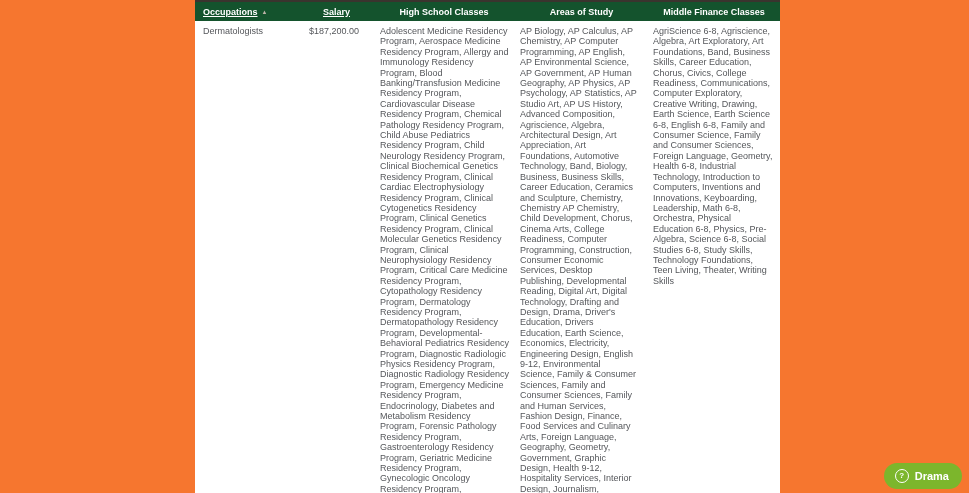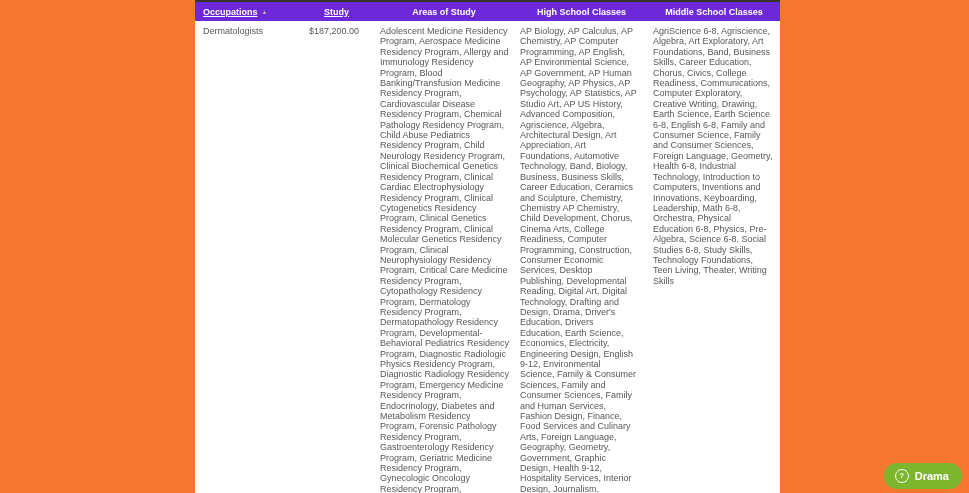--- a/index.html
+++ b/index.html
@@ -19,21 +19,21 @@
     height: 493px;
     background: #ffffff;
     border-top: 2px solid #3a342e;
     box-sizing: border-box;
   }
   .grid {
     display: grid;
     grid-template-columns: 105px 73px 142px 133px 132px;
   }
   .th {
-    background: #6d28d9;
+    background: #14532d;
     color: #ffffff;
     height: 19px;
     font-size: 9px;
     font-weight: bold;
     display: flex;
     align-items: center;
     justify-content: center;
     white-space: nowrap;
     overflow: hidden;
   }
@@ -99,25 +99,25 @@
 <body>
 
 <div class="panel">
   <div class="grid">
 
     <div class="th th-occ">
       <span class="th-link">Occupations</span>
       <span class="caret">▲</span>
     </div>
     <div class="th">
-      <span class="th-link">Study</span>
+      <span class="th-link">Salary</span>
     </div>
+    <div class="th">High School Classes</div>
     <div class="th">Areas of Study</div>
-    <div class="th">High School Classes</div>
-    <div class="th">Middle School Classes</div>
+    <div class="th">Middle Finance Classes</div>
 
     <div class="td td-occ">Dermatologists</div>
     <div class="td td-salary">$187,200.00</div>
     <div class="td td-areas">Adolescent Medicine Residency Program, Aerospace Medicine Residency Program, Allergy and Immunology Residency Program, Blood Banking/Transfusion Medicine Residency Program, Cardiovascular Disease Residency Program, Chemical Pathology Residency Program, Child Abuse Pediatrics Residency Program, Child Neurology Residency Program, Clinical Biochemical Genetics Residency Program, Clinical Cardiac Electrophysiology Residency Program, Clinical Cytogenetics Residency Program, Clinical Genetics Residency Program, Clinical Molecular Genetics Residency Program, Clinical Neurophysiology Residency Program, Critical Care Medicine Residency Program, Cytopathology Residency Program, Dermatology Residency Program, Dermatopathology Residency Program, Developmental-Behavioral Pediatrics Residency Program, Diagnostic Radiologic Physics Residency Program, Diagnostic Radiology Residency Program, Emergency Medicine Residency Program, Endocrinology, Diabetes and Metabolism Residency Program, Forensic Pathology Residency Program, Gastroenterology Residency Program, Geriatric Medicine Residency Program, Gynecologic Oncology Residency Program, Hematological Pathology Residency Program, Hematology Residency Program, Hospice and Palliative Medicine Residency Program, Immunopathology Residency Program, Infectious</div>
     <div class="td td-high">AP Biology, AP Calculus, AP Chemistry, AP Computer Programming, AP English, AP Environmental Science, AP Government, AP Human Geography, AP Physics, AP Psychology, AP Statistics, AP Studio Art, AP US History, Advanced Composition, Agriscience, Algebra, Architectural Design, Art Appreciation, Art Foundations, Automotive Technology, Band, Biology, Business, Business Skills, Career Education, Ceramics and Sculpture, Chemistry, Chemistry AP Chemistry, Child Development, Chorus, Cinema Arts, College Readiness, Computer Programming, Construction, Consumer Economic Services, Desktop Publishing, Developmental Reading, Digital Art, Digital Technology, Drafting and Design, Drama, Driver's Education, Drivers Education, Earth Science, Economics, Electricity, Engineering Design, English 9-12, Environmental Science, Family &amp; Consumer Sciences, Family and Consumer Sciences, Family and Human Services, Fashion Design, Finance, Food Services and Culinary Arts, Foreign Language, Geography, Geometry, Government, Graphic Design, Health 9-12, Hospitality Services, Interior Design, Journalism, Keyboarding, Leadership, Marketing, Math Analysis, Music Appreciation, Music Theory, Oceanography, Orchestra, Painting and Drawing, Photography, Physical</div>
     <div class="td td-middle">AgriScience 6-8, Agriscience, Algebra, Art Exploratory, Art Foundations, Band, Business Skills, Career Education, Chorus, Civics, College Readiness, Communications, Computer Exploratory, Creative Writing, Drawing, Earth Science, Earth Science 6-8, English 6-8, Family and Consumer Science, Family and Consumer Sciences, Foreign Language, Geometry, Health 6-8, Industrial Technology, Introduction to Computers, Inventions and Innovations, Keyboarding, Leadership, Math 6-8, Orchestra, Physical Education 6-8, Physics, Pre-Algebra, Science 6-8, Social Studies 6-8, Study Skills, Technology Foundations, Teen Living, Theater, Writing Skills</div>
 
   </div>
 </div>
 

